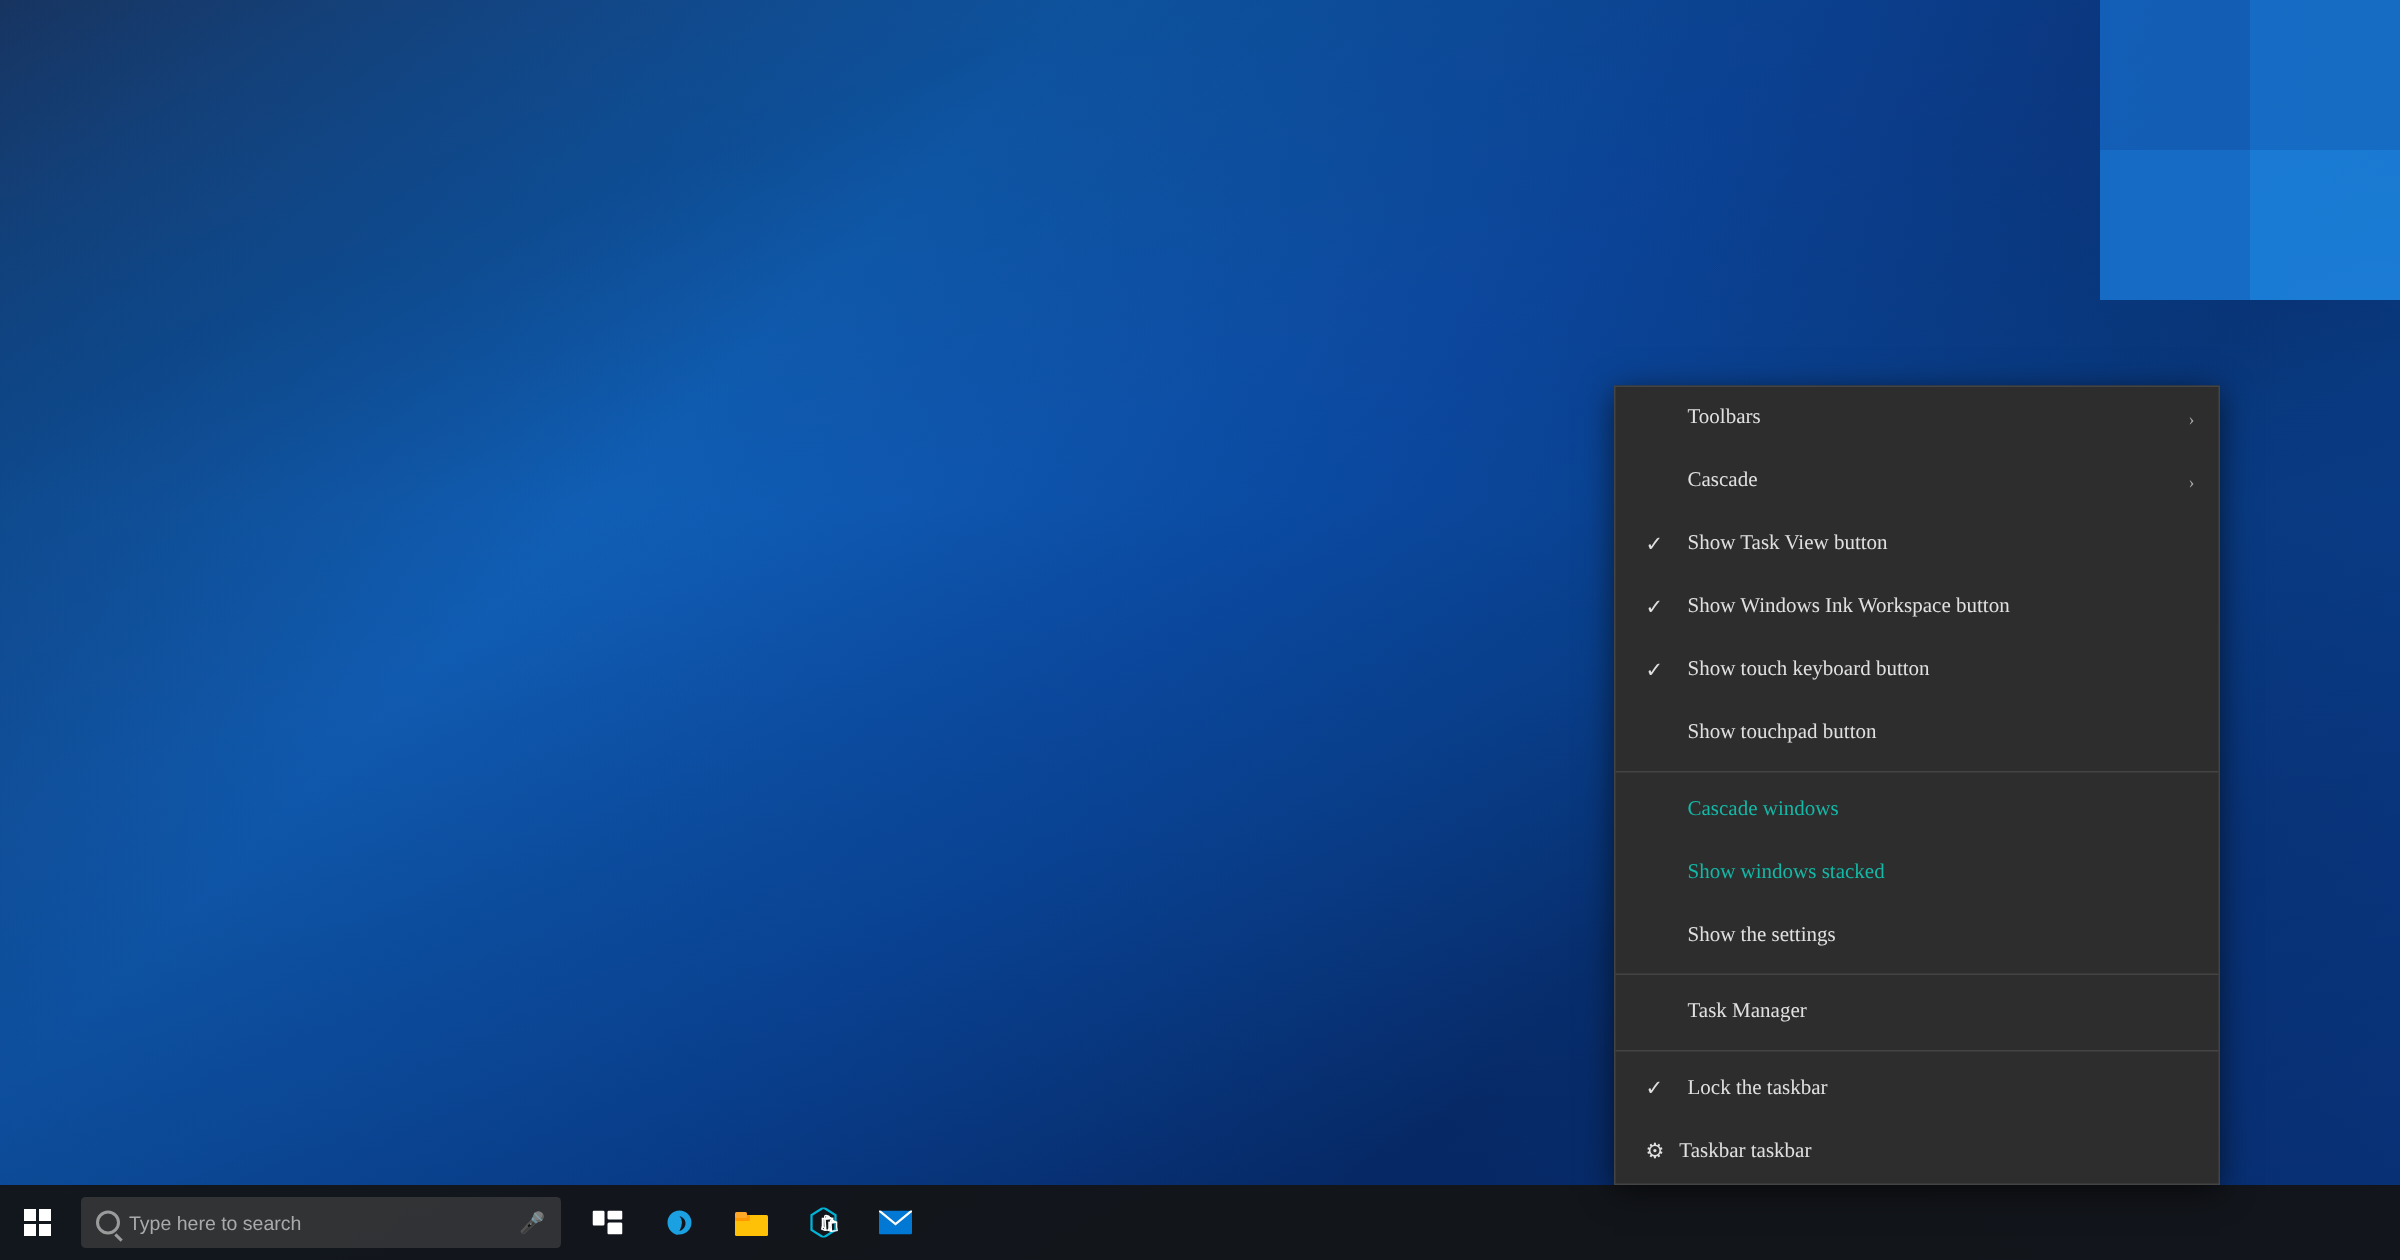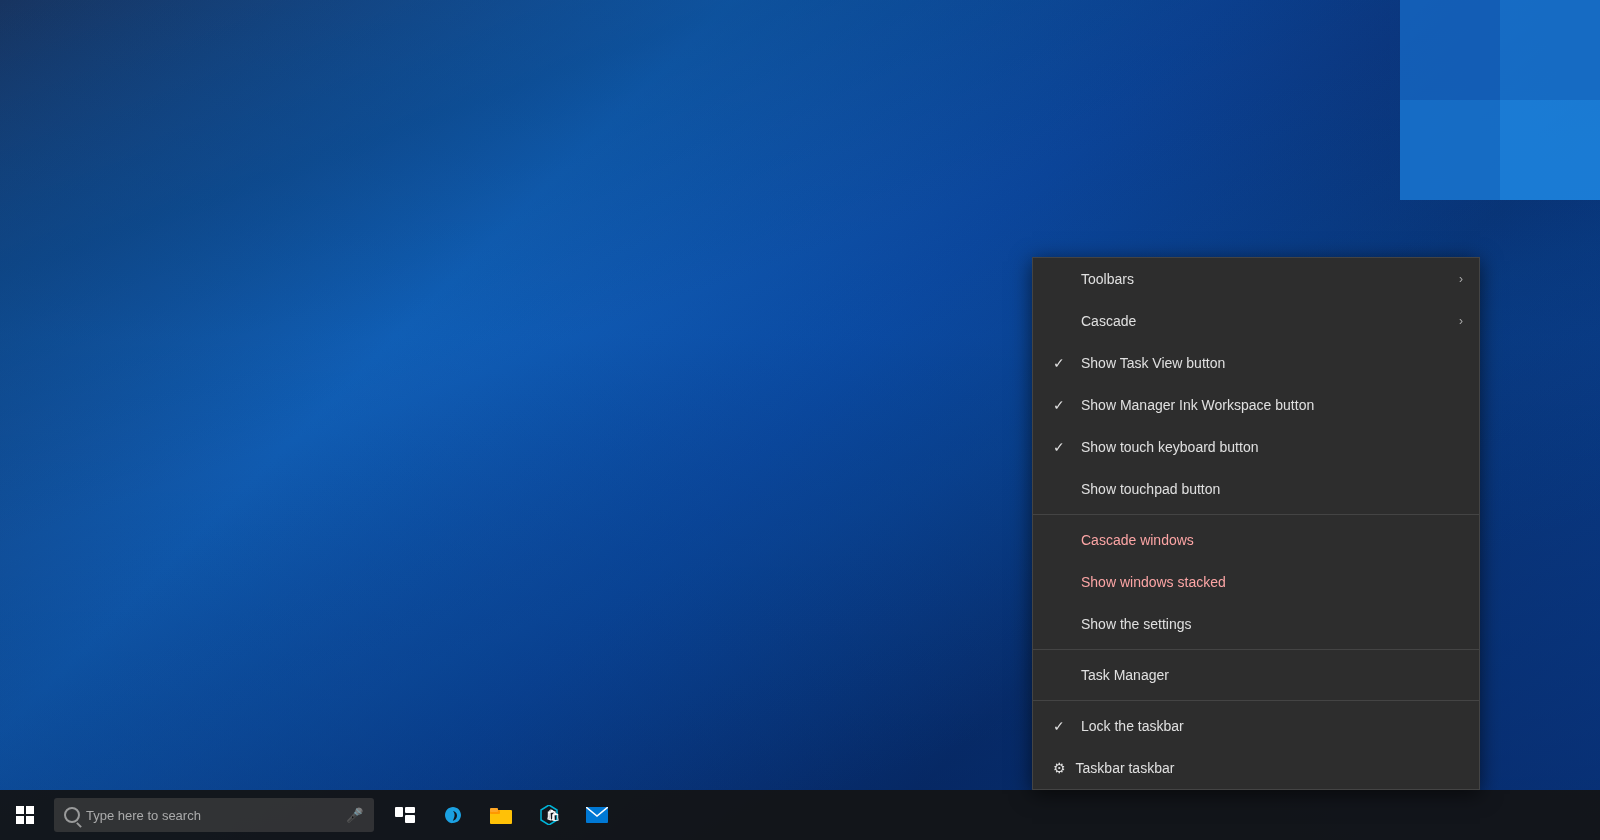--- a/index.html
+++ b/index.html
@@ -138,40 +138,41 @@
       cursor: pointer;
       color: white;
       font-size: 18px;
     }
 
     
     .context-menu {
       position: absolute;
       bottom: 50px;
       right: 120px;
-      width: 448px;
+      width: 404px;
       background: #2d2d2d;
       border: 1px solid #444;
       box-shadow: 0 4px 20px rgba(0,0,0,0.6);
       z-index: 200;
+      font-family: Liberation Serif, serif;
     }
 
     .menu-item {
       display: flex;
       align-items: center;
       padding: 10px 20px;
       color: #e0e0e0;
       font-size: 14px;
       cursor: pointer;
       min-height: 42px;
       position: relative;
     }
 
     .menu-item.disabled {
-      color: #fca5a5;
+      color: #14b8a6;
       cursor: default;
     }
 
     .menu-item .check {
       width: 20px;
       margin-right: 8px;
       font-size: 14px;
       color: #e0e0e0;
     }
 
@@ -239,21 +240,21 @@
         <span class="no-check"></span>
         <span>Cascade</span>
         <span class="arrow">›</span>
       </div>
       <div class="menu-item">
         <span class="check">✓</span>
         <span>Show Task View button</span>
       </div>
       <div class="menu-item">
         <span class="check">✓</span>
-        <span>Show Manager Ink Workspace button</span>
+        <span>Show Windows Ink Workspace button</span>
       </div>
       <div class="menu-item">
         <span class="check">✓</span>
         <span>Show touch keyboard button</span>
       </div>
       <div class="menu-item">
         <span class="no-check"></span>
         <span>Show touchpad button</span>
       </div>
       <div class="menu-separator"></div>

